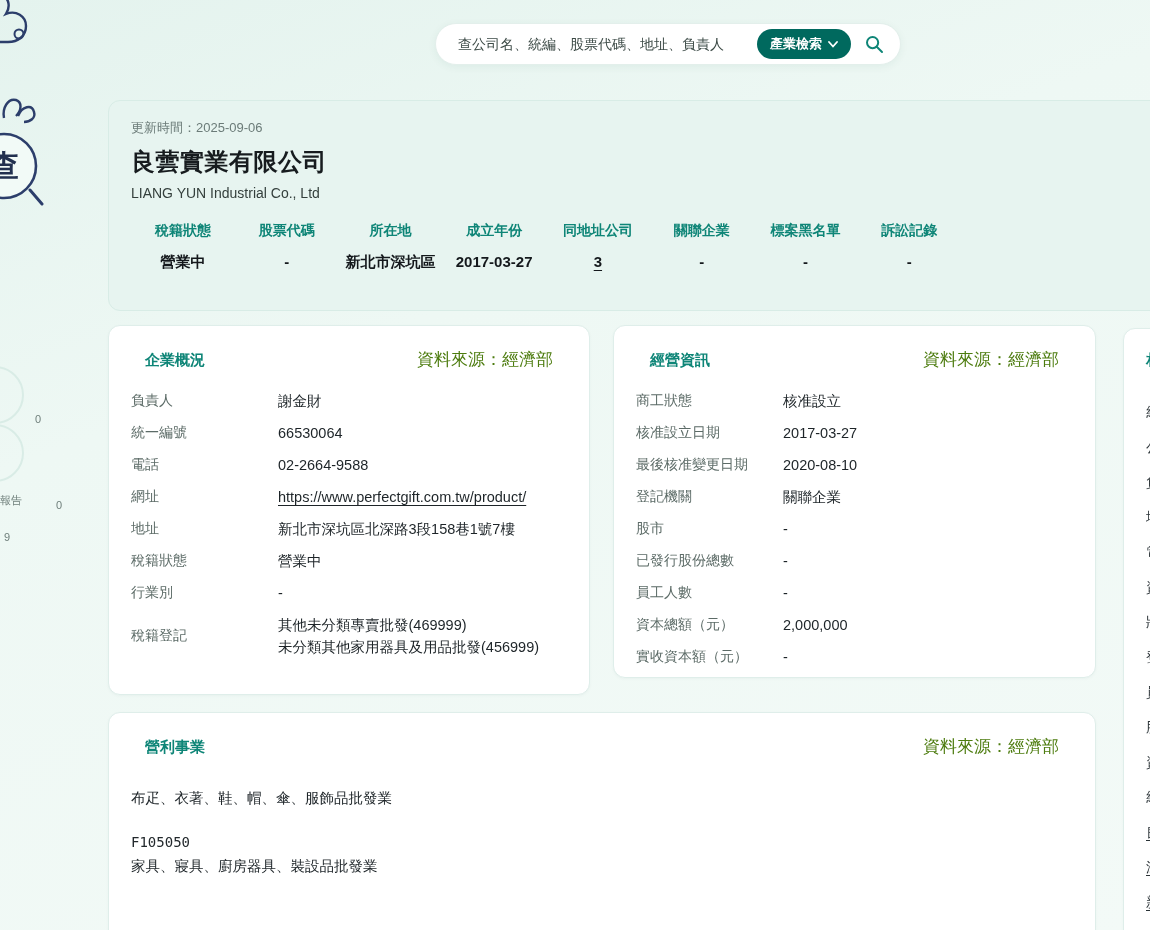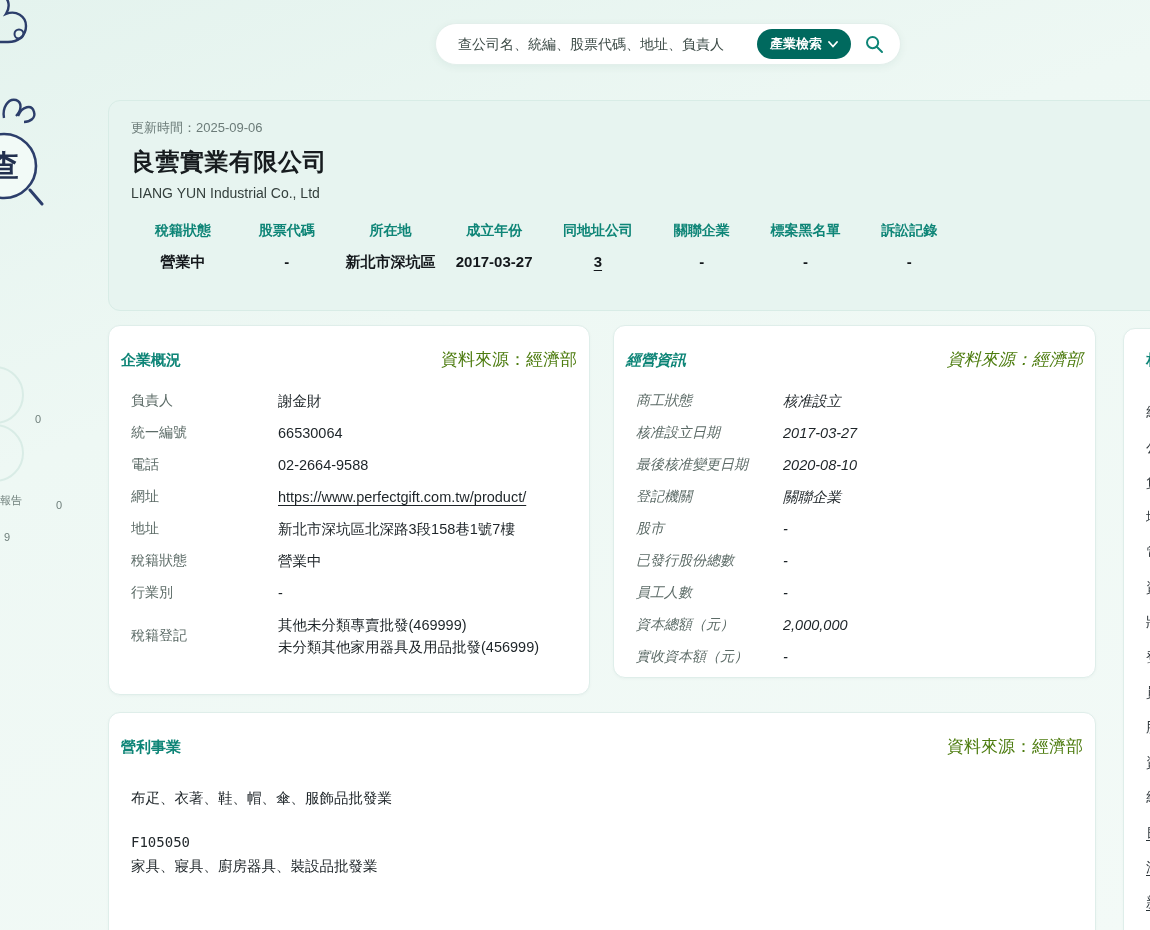--- a/index.html
+++ b/index.html
@@ -49,21 +49,21 @@
   .stats{display:flex;width:830px;margin-top:21px;}
   .stat{flex:1;text-align:center;}
   .stat .lab{font-size:14px;font-weight:bold;color:#0e8577;}
   .stat .val{margin-top:13px;font-size:15px;font-weight:bold;color:#14181c;}
   .stat .val.link{text-decoration:underline;text-underline-offset:3px;cursor:pointer;}
   
   .card{
     position:absolute;background:#fff;border:1px solid #dfeeea;border-radius:12px;
     box-sizing:border-box;box-shadow:0 1px 3px rgba(16,80,70,.04);overflow:hidden;
   }
-  .card-head{display:flex;justify-content:space-between;align-items:baseline;padding:22px 12px 0;}
+  .card-head{display:flex;justify-content:space-between;align-items:baseline;padding:22px 36px 0;}
   .card-title{font-size:15px;font-weight:bold;color:#0e8577;}
   .card-source{font-size:17px;color:#4d7c0f;}
   .rows{padding:14px 22px 0;}
   .row{display:grid;grid-template-columns:147px 1fr;align-items:center;min-height:32px;}
   .rlabel{font-size:14px;color:#5c6b67;}
   .rvalue{font-size:14.5px;color:#1d2428;font-weight:500;line-height:22px;}
   .rvalue.link{text-decoration:underline;text-underline-offset:3px;cursor:pointer;font-weight:500;}
   
   .profit-body{padding:24px 22px 0;}
   .biz-code{font-family:"DejaVu Sans Mono", monospace;font-size:14px;color:#22282c;}
@@ -195,21 +195,21 @@
     <div class="row" style="min-height:54px;">
       <div class="rlabel">稅籍登記</div>
       <div class="rvalue">
         <div>其他未分類專賣批發(469999)</div>
         <div>未分類其他家用器具及用品批發(456999)</div>
       </div>
     </div>
   </div>
 </div>
 
-<div class="card" style="left:613px;top:325px;width:483px;height:353px;font-style:italic;">
+<div class="card" style="left:613px;top:325px;width:483px;height:353px;">
   <div class="card-head">
     <span class="card-title">經營資訊</span>
     <span class="card-source">資料來源：經濟部</span>
   </div>
   <div class="rows">
     <div class="row">
       <div class="rlabel">商工狀態</div>
       <div class="rvalue">核准設立</div>
     </div>
     <div class="row">

